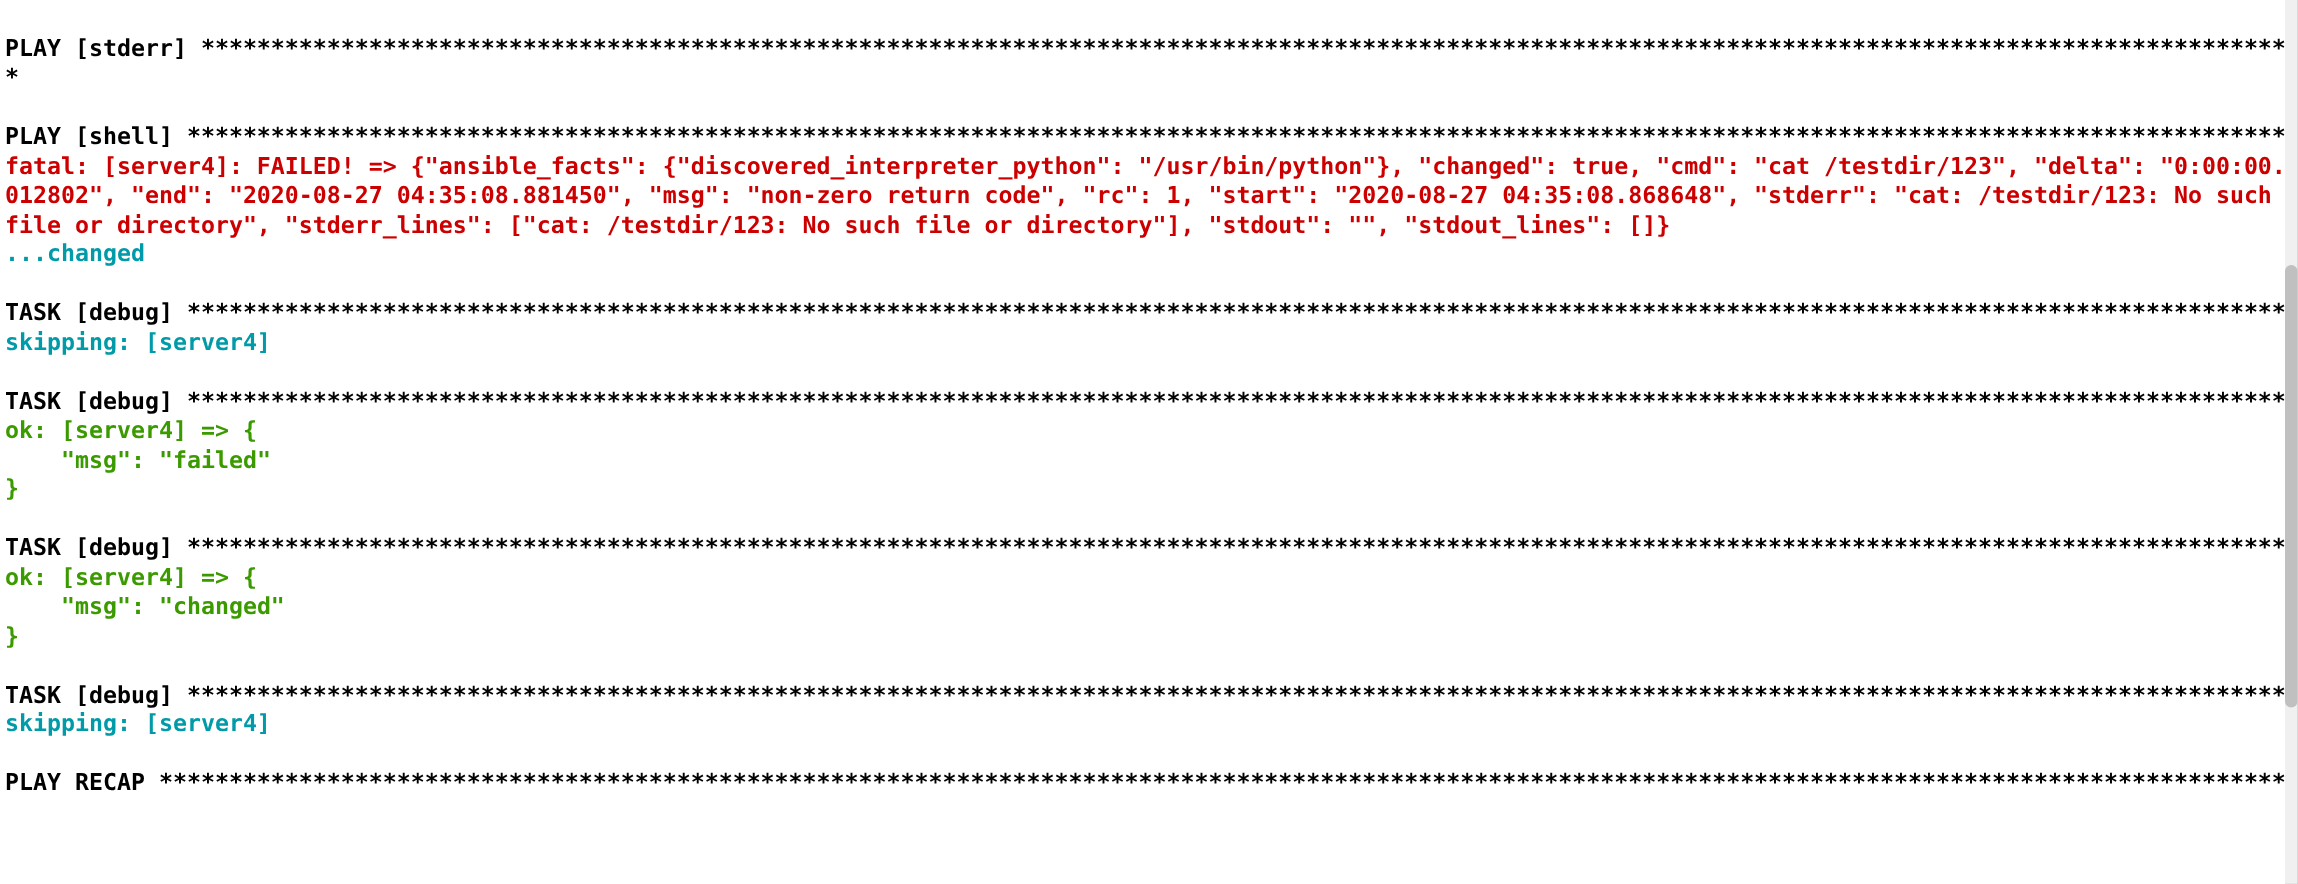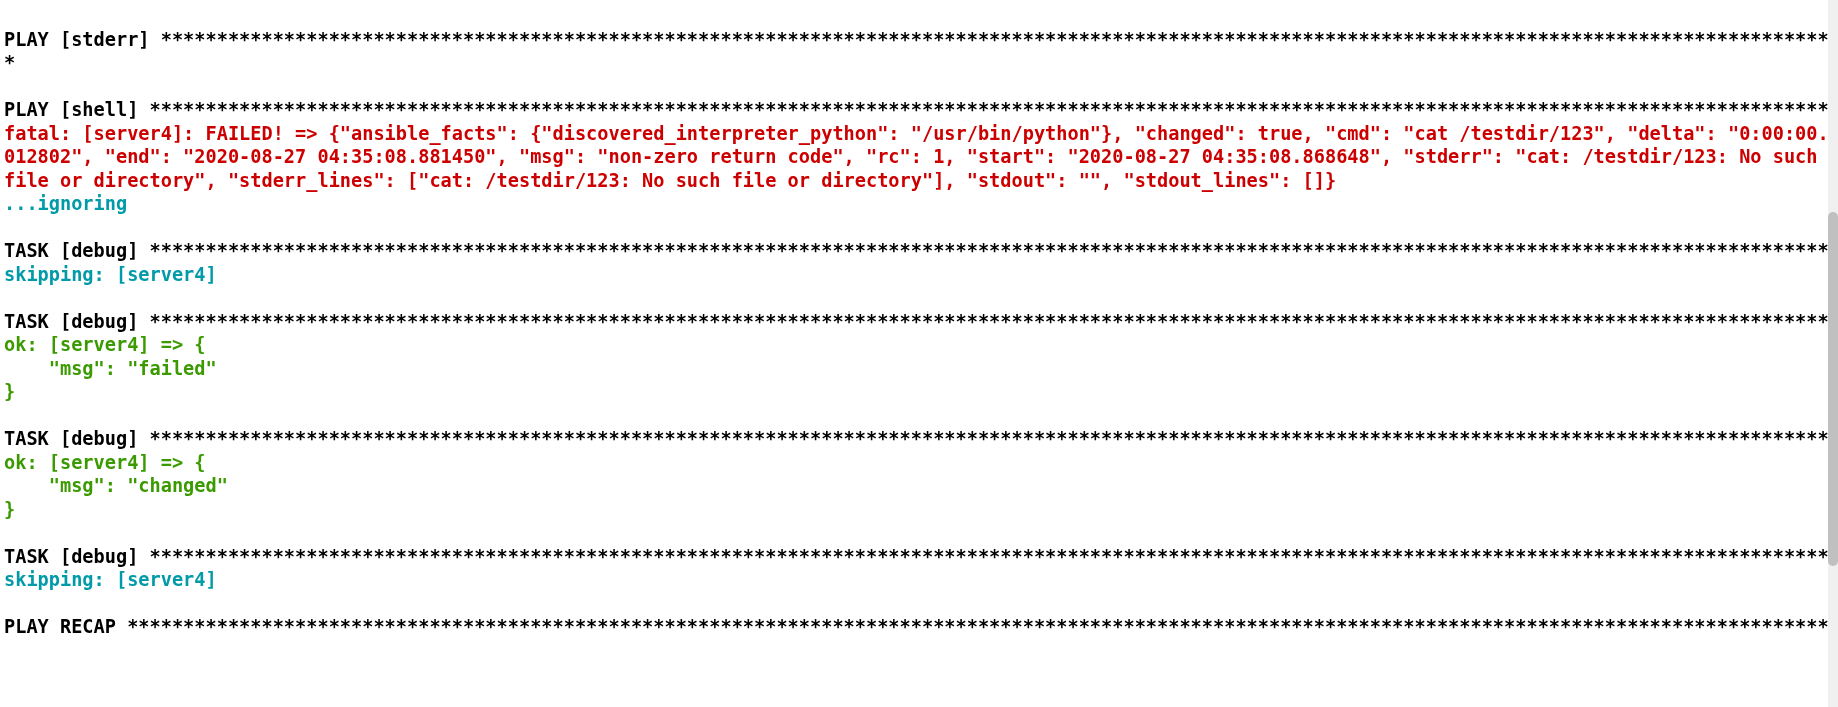--- a/index.html
+++ b/index.html
@@ -43,21 +43,21 @@
   }
 </style>
 </head>
 <body>
 
 <pre class="terminal" id="terminal"><span class="black"></span>
 <span class="black">PLAY [stderr] ******************************************************************************************************************************************************</span>
 <span class="black"></span>
 <span class="black">PLAY [shell] ******************************************************************************************************************************************************</span>
 <span class="red">fatal: [server4]: FAILED! =&gt; {"ansible_facts": {"discovered_interpreter_python": "/usr/bin/python"}, "changed": true, "cmd": "cat /testdir/123", "delta": "0:00:00.012802", "end": "2020-08-27 04:35:08.881450", "msg": "non-zero return code", "rc": 1, "start": "2020-08-27 04:35:08.868648", "stderr": "cat: /testdir/123: No such file or directory", "stderr_lines": ["cat: /testdir/123: No such file or directory"], "stdout": "", "stdout_lines": []}</span>
-<span class="cyan">...ignoring</span>
+<span class="cyan">...changed</span>
 <span class="black"></span>
 <span class="black">TASK [debug] ******************************************************************************************************************************************************</span>
 <span class="cyan">skipping: [server4]</span>
 <span class="black"></span>
 <span class="black">TASK [debug] ******************************************************************************************************************************************************</span>
 <span class="green">ok: [server4] =&gt; {</span>
 <span class="green">    "msg": "failed"</span>
 <span class="green">}</span>
 <span class="black"></span>
 <span class="black">TASK [debug] ******************************************************************************************************************************************************</span>

